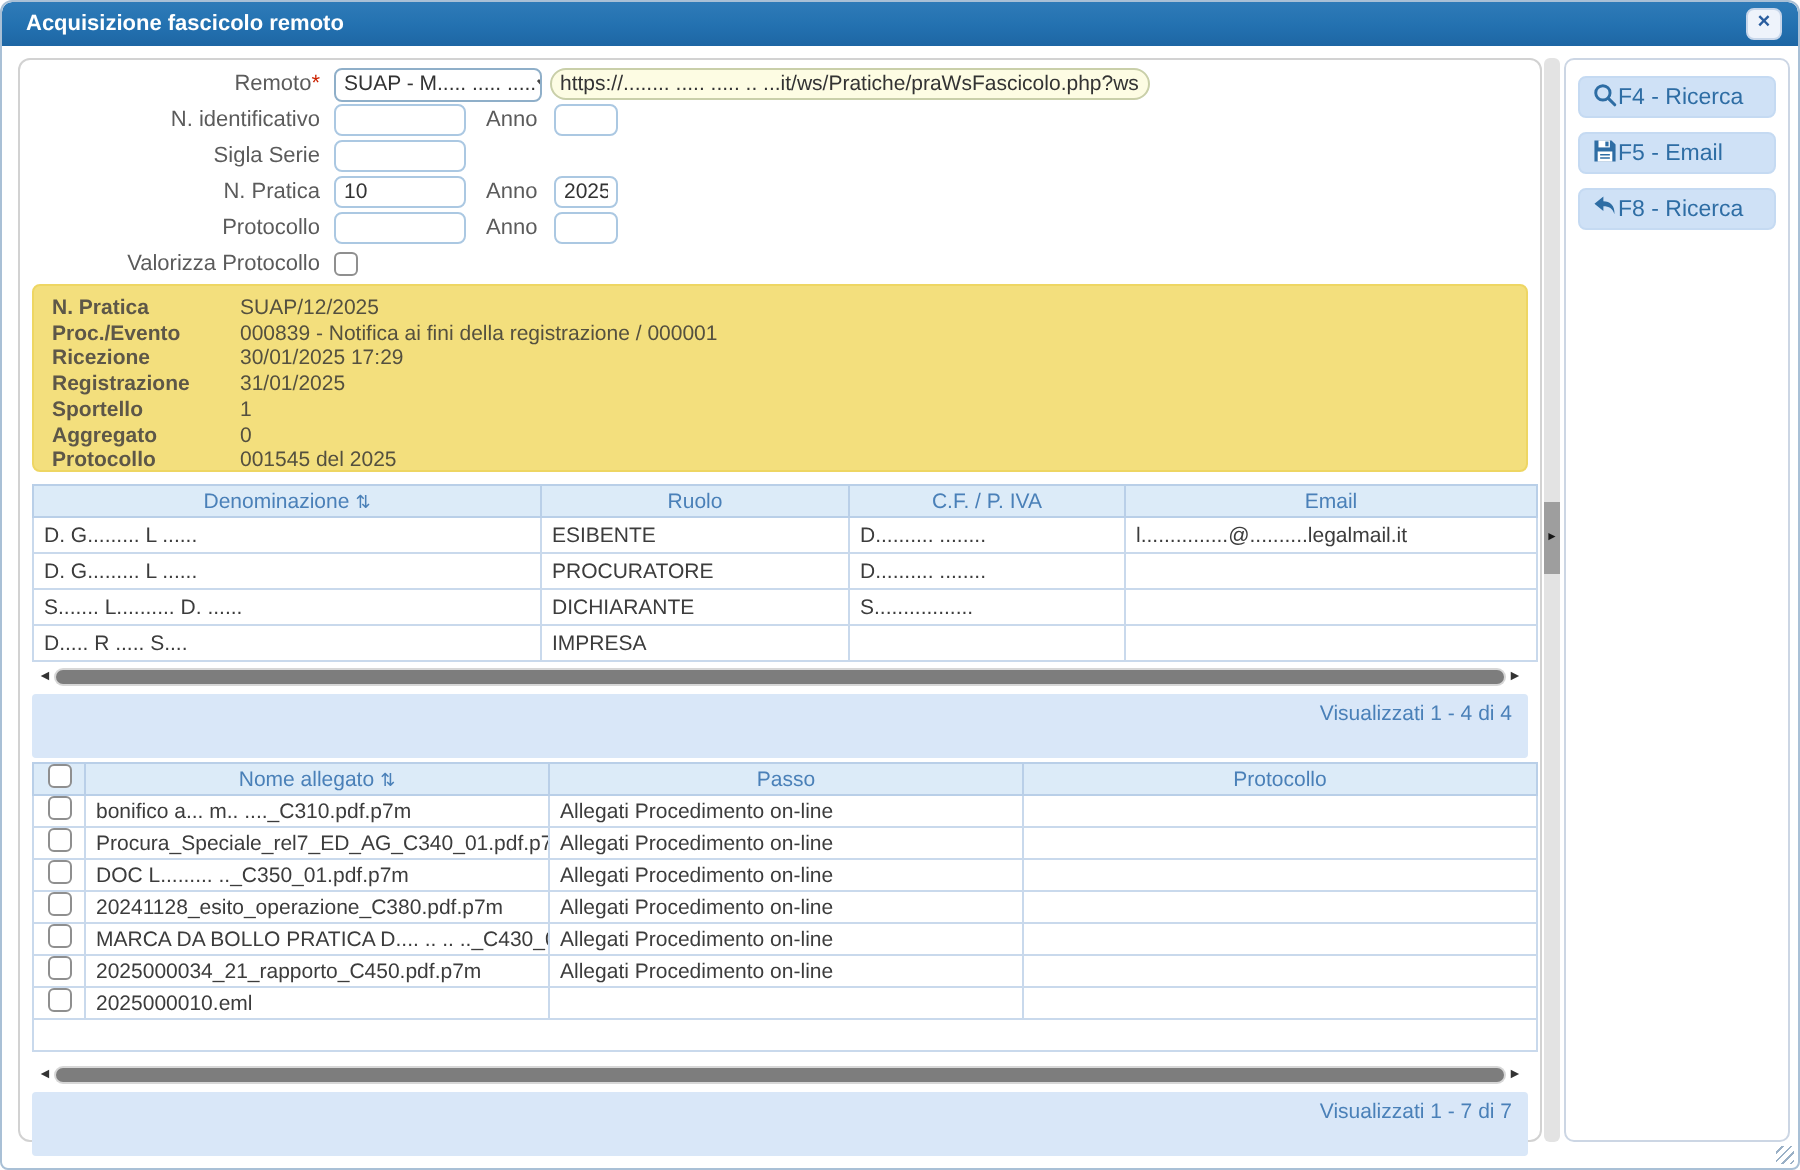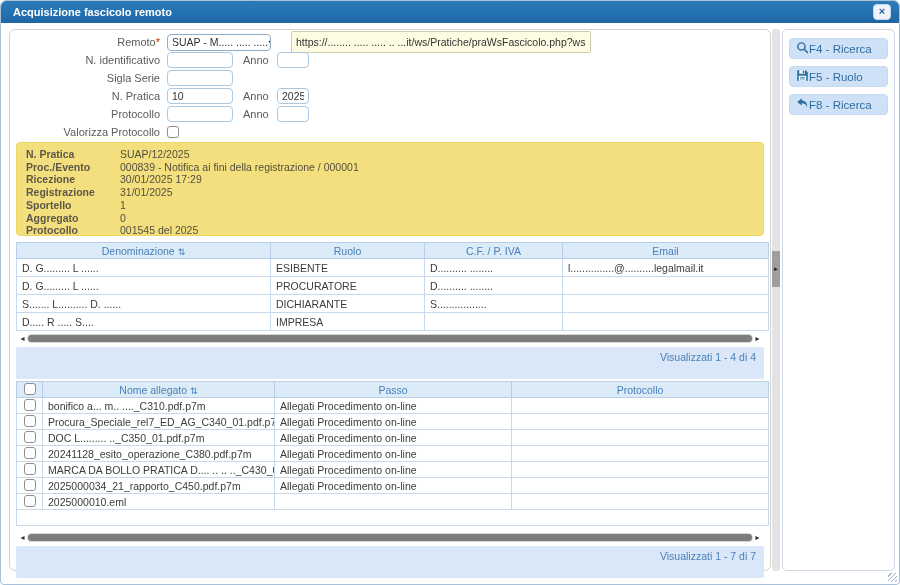--- a/index.html
+++ b/index.html
@@ -28,22 +28,22 @@
   .flabel { width:146px; text-align:right; margin-right:7px; color:#5b5b5b; font-size:11px; white-space:nowrap; }
   .req { color:#cc2200; }
   .inp { height:16px; border:1px solid #abc8e2; border-radius:4px; background:#fff;
          font-family:inherit; font-size:10.5px; color:#333; padding:0 4px; outline:none; }
   .inp.small { width:66px; }
   .inp.anno { width:32px; }
   .annolabel { margin:0 6px 0 10px; color:#5b5b5b; width:28px; }
   .select { width:104px; height:17px; display:flex; justify-content:space-between; align-items:center;
             border:1px solid #8fafc9; border-radius:4px; background:#fff; padding:0 4px;
             font-size:10.5px; color:#333; cursor:pointer; white-space:nowrap; overflow:hidden; }
-  .urlfield { margin-left:20px; width:300px; height:22px; background:#fdfce3;
-              border:1px solid #c9cfa9; border-radius:2px; font-size:10.5px; color:#333;
+  .urlfield { margin-left:4px; width:300px; height:16px; background:#fdfce3;
+              border:1px solid #c9cfa9; border-radius:8px; font-size:10.5px; color:#333;
               padding:0 4px; white-space:nowrap; overflow:hidden; }
   .cbx { display:inline-block; width:12px; height:12px; background:#fff;
          border:1px solid #8f8f8f; border-radius:3px; cursor:pointer; }
 
   
   .infobox { margin:2px 2px 6px 2px; height:94px; background:#f3df7d; border:1px solid #eed663;
              border-radius:4px; padding:5px 9px 4px 9px; }
   .ibrow { display:flex; line-height:12.7px; font-size:10.5px; }
   .iblabel { width:94px; font-weight:bold; color:#5d5748; }
   .ibvalue { color:#54503f; }
@@ -328,21 +328,21 @@
       <span>
         <svg width="13" height="13" viewBox="0 0 16 16">
             <path d="M1.5 1.5 H12 L14.5 4 V14.5 H1.5 Z" fill="#2e6da4"></path>
             <rect x="4" y="1.5" width="7" height="4.3" fill="#fff"></rect>
             <rect x="8.2" y="2.2" width="2" height="2.9" fill="#2e6da4"></rect>
             <rect x="3.5" y="8.3" width="9" height="6.2" fill="#fff"></rect>
             <line x1="5" y1="10.3" x2="11" y2="10.3" stroke="#2e6da4" stroke-width="1"></line>
             <line x1="5" y1="12.3" x2="11" y2="12.3" stroke="#2e6da4" stroke-width="1"></line>
           </svg>
       </span>
-      <span>F5 - Ruolo</span>
+      <span>F5 - Email</span>
     </div>
     <div class="abtn">
       <span>
         <svg width="13" height="13" viewBox="0 0 16 16">
             <path d="M7 1.5 L1.5 6 L7 10.5 V7.6 C10.5 7.6 12.8 9 13.8 12.5 C14.2 7 11 4.4 7 4.4 Z" fill="#2e6da4"></path>
           </svg>
       </span>
       <span>F8 - Ricerca</span>
     </div>
   </div>

